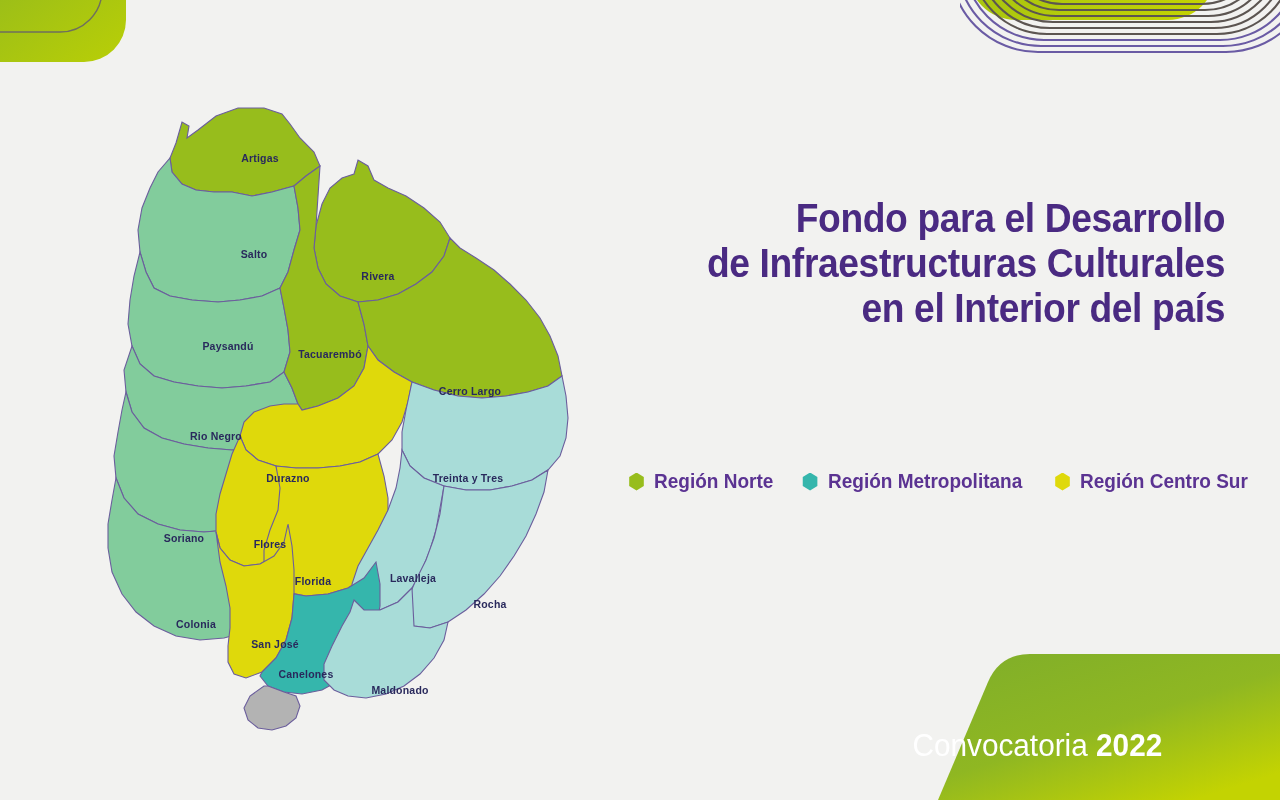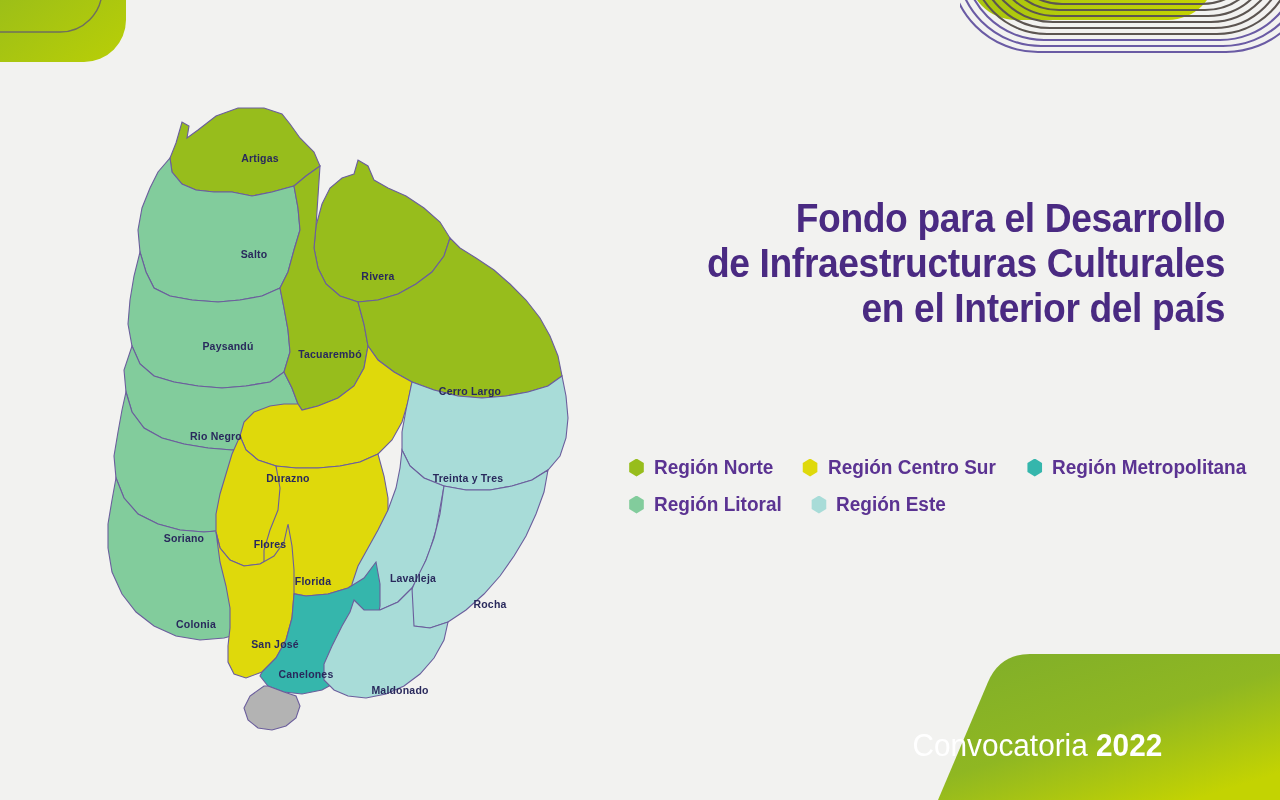--- a/index.html
+++ b/index.html
@@ -46,21 +46,21 @@
     font-size:40px;
     line-height:45px;
     letter-spacing:-0.4px;
     transform:scaleX(.93);
     transform-origin:right center;
     white-space:nowrap;
   }
 
   
   #legend {
-    position:absolute; left:28px; top:456px; width:640px;
+    position:absolute; left:28px; top:470px; width:640px;
   }
   .legend-row {
     display:flex; align-items:center;
     margin-bottom:14px;
   }
   .legend-item {
     display:flex; align-items:center; margin-right:22px;
     white-space:nowrap;
   }
   .legend-dot {
@@ -243,36 +243,26 @@
     <span class="tline">en el Interior del país</span>
   </div>
 
   <div id="legend">
     <div class="legend-row">
       <div class="legend-item">
         <span class="legend-dot" style="background:#97bd1c"></span>
         <span class="legend-label">Región Norte</span>
       </div>
       <div class="legend-item">
-        <span class="legend-dot" style="background:#dfd90b"></span>
-        <span class="legend-label">Región Centro Sur</span>
-      </div>
-      <div class="legend-item">
         <span class="legend-dot" style="background:#35b6ac"></span>
         <span class="legend-label">Región Metropolitana</span>
       </div>
-    </div>
-    <div class="legend-row">
       <div class="legend-item">
-        <span class="legend-dot" style="background:#82cc9c"></span>
-        <span class="legend-label">Región Litoral</span>
-      </div>
-      <div class="legend-item">
-        <span class="legend-dot" style="background:#a8dcd8"></span>
-        <span class="legend-label">Región Este</span>
+        <span class="legend-dot" style="background:#dfd90b"></span>
+        <span class="legend-label">Región Centro Sur</span>
       </div>
     </div>
   </div>
 </div>
 
 <svg class="deco" id="deco-br" viewBox="0 0 420 152">
   <defs>
     <linearGradient id="gbr" x1="0" y1="0" x2="0.75" y2="1">
       <stop offset="0" stop-color="#7fae2a"></stop>
       <stop offset="0.55" stop-color="#8fb722"></stop>

